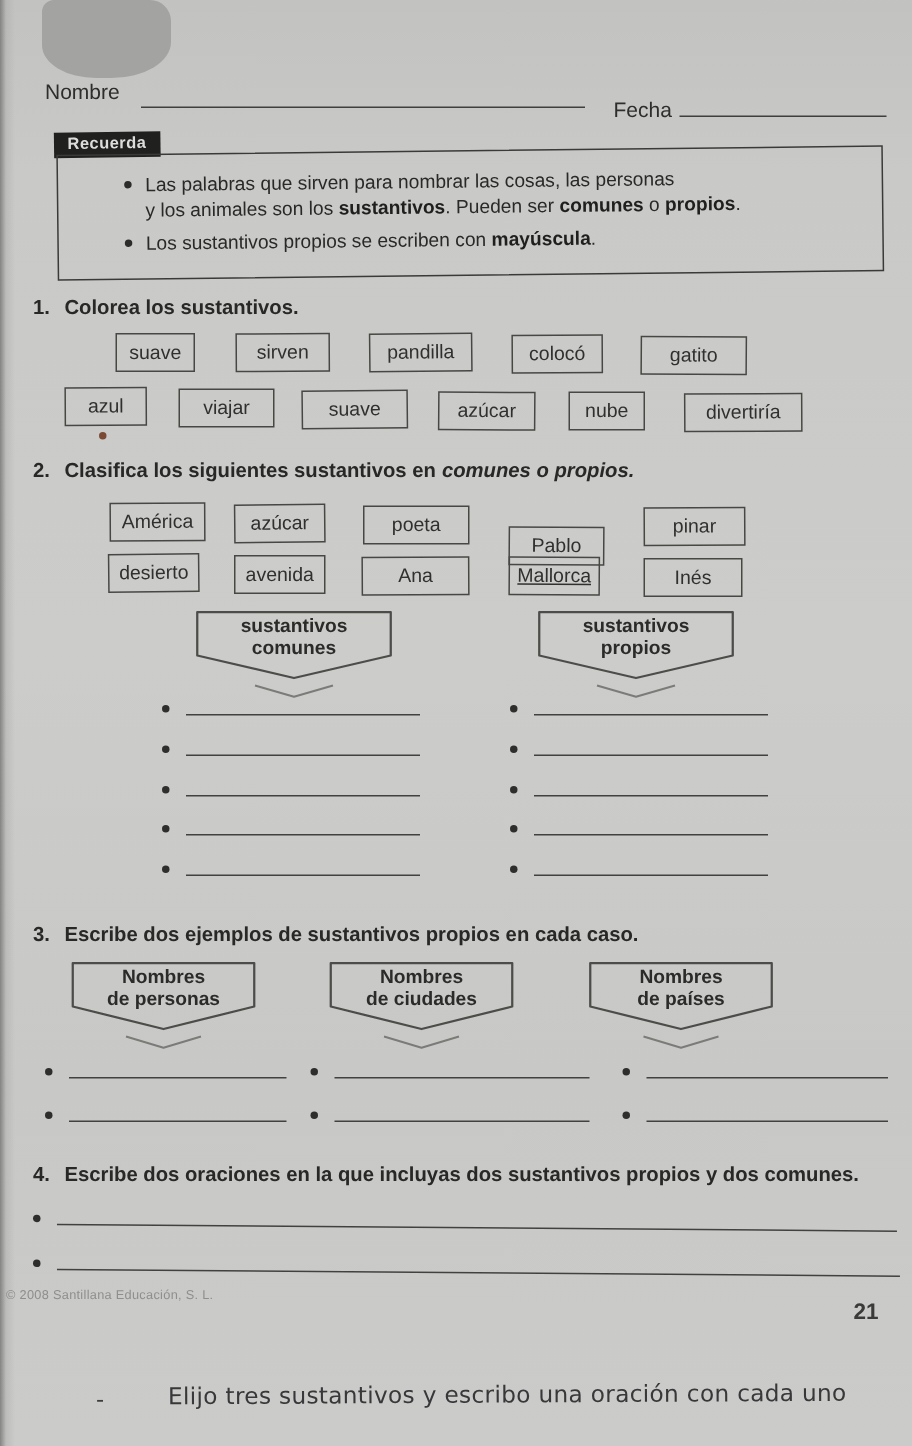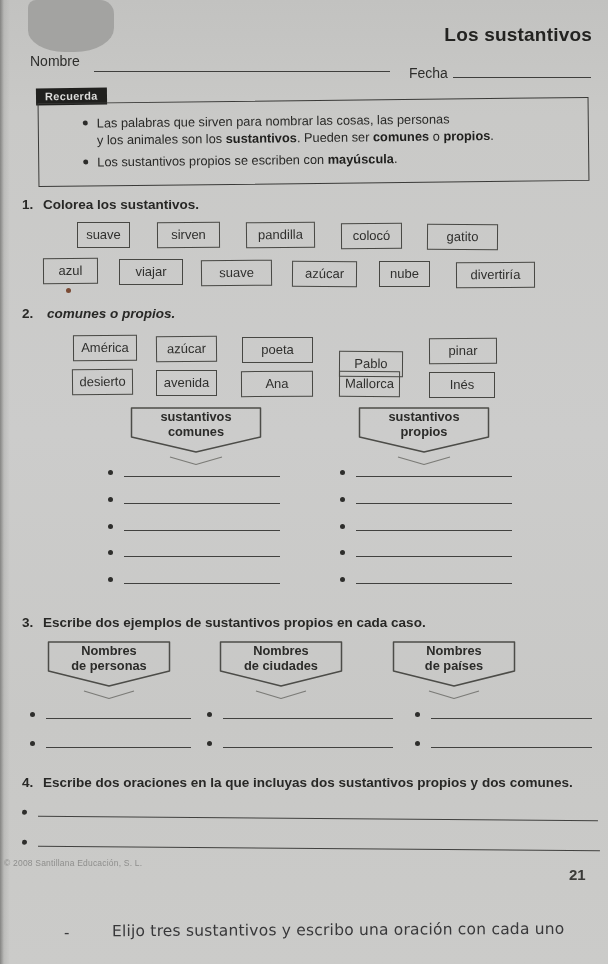--- a/index.html
+++ b/index.html
@@ -63,21 +63,20 @@
 </style>
 </head>
 <body>
 
 <div class="page">
 
   <div class="abs badge">
     <div class="badge-blob"></div>
   </div>
 
-  <h1 class="abs title">Los sustantivos</h1>
   <div class="abs hlabel name-label">Nombre</div>
   <div class="abs line name-line"></div>
   <div class="abs hlabel fecha-label">Fecha</div>
   <div class="abs line fecha-line"></div>
 
   <div class="abs recuerda-tab">Recuerda</div>
   <div class="abs recuerda-box">
     <div class="rb-item">
       <span class="rb-dot"></span>
       <span class="rb-text">
@@ -105,31 +104,32 @@
   <div class="wbox t2" style="left:43px;top:258px;width:55px;">azul</div>
   <div class="wbox" style="left:119px;top:259px;width:64px;">viajar</div>
   <div class="wbox t1" style="left:201px;top:260px;width:71px;">suave</div>
   <div class="wbox t3" style="left:292px;top:261px;width:65px;">azúcar</div>
   <div class="wbox" style="left:379px;top:261px;width:51px;">nube</div>
   <div class="wbox t2" style="left:456px;top:262px;width:79px;">divertiría</div>
   <div class="abs mark-dot"></div>
 
   <div class="abs ex-head" style="left:22px;top:306px;">
     <span class="ex-num">2.</span>
+    <span>Clasifica los siguientes sustantivos en</span>
     <span class="it">comunes o propios.</span>
   </div>
   <div class="wbox t2" style="left:73px;top:335px;width:64px;">América</div>
   <div class="wbox t1" style="left:156px;top:336px;width:61px;">azúcar</div>
   <div class="wbox" style="left:242px;top:337px;width:71px;">poeta</div>
   <div class="wbox t3" style="left:339px;top:351px;width:64px;">Pablo</div>
   <div class="wbox t2" style="left:429px;top:338px;width:68px;">pinar</div>
   <div class="wbox t1" style="left:72px;top:369px;width:61px;">desierto</div>
   <div class="wbox" style="left:156px;top:370px;width:61px;">avenida</div>
   <div class="wbox t2" style="left:241px;top:371px;width:72px;">Ana</div>
-  <div class="wbox t3" style="left:339px;top:371px;width:61px;">Mallorca</div>
+  <div class="wbox t3" style="left:339px;top:371px;width:61px;text-decoration:underline;">Mallorca</div>
   <div class="wbox" style="left:429px;top:372px;width:66px;">Inés</div>
 
   <div class="pennant" style="left:130px;top:406px;width:132px;height:62px;">
     <svg width="132" height="62" viewBox="0 0 132 62">
       <polygon points="1.5,2 130.5,2 130.5,31 66,46 1.5,31" fill="none" stroke="#4c4c48" stroke-width="1.5" stroke-linejoin="round"></polygon>
       <polyline points="40,51 66,58.5 92,51" fill="none" stroke="#7b7b77" stroke-width="1.3" stroke-linejoin="round"></polyline>
     </svg>
     <div class="ptxt">
       <div>sustantivos</div>
       <div>comunes</div>

